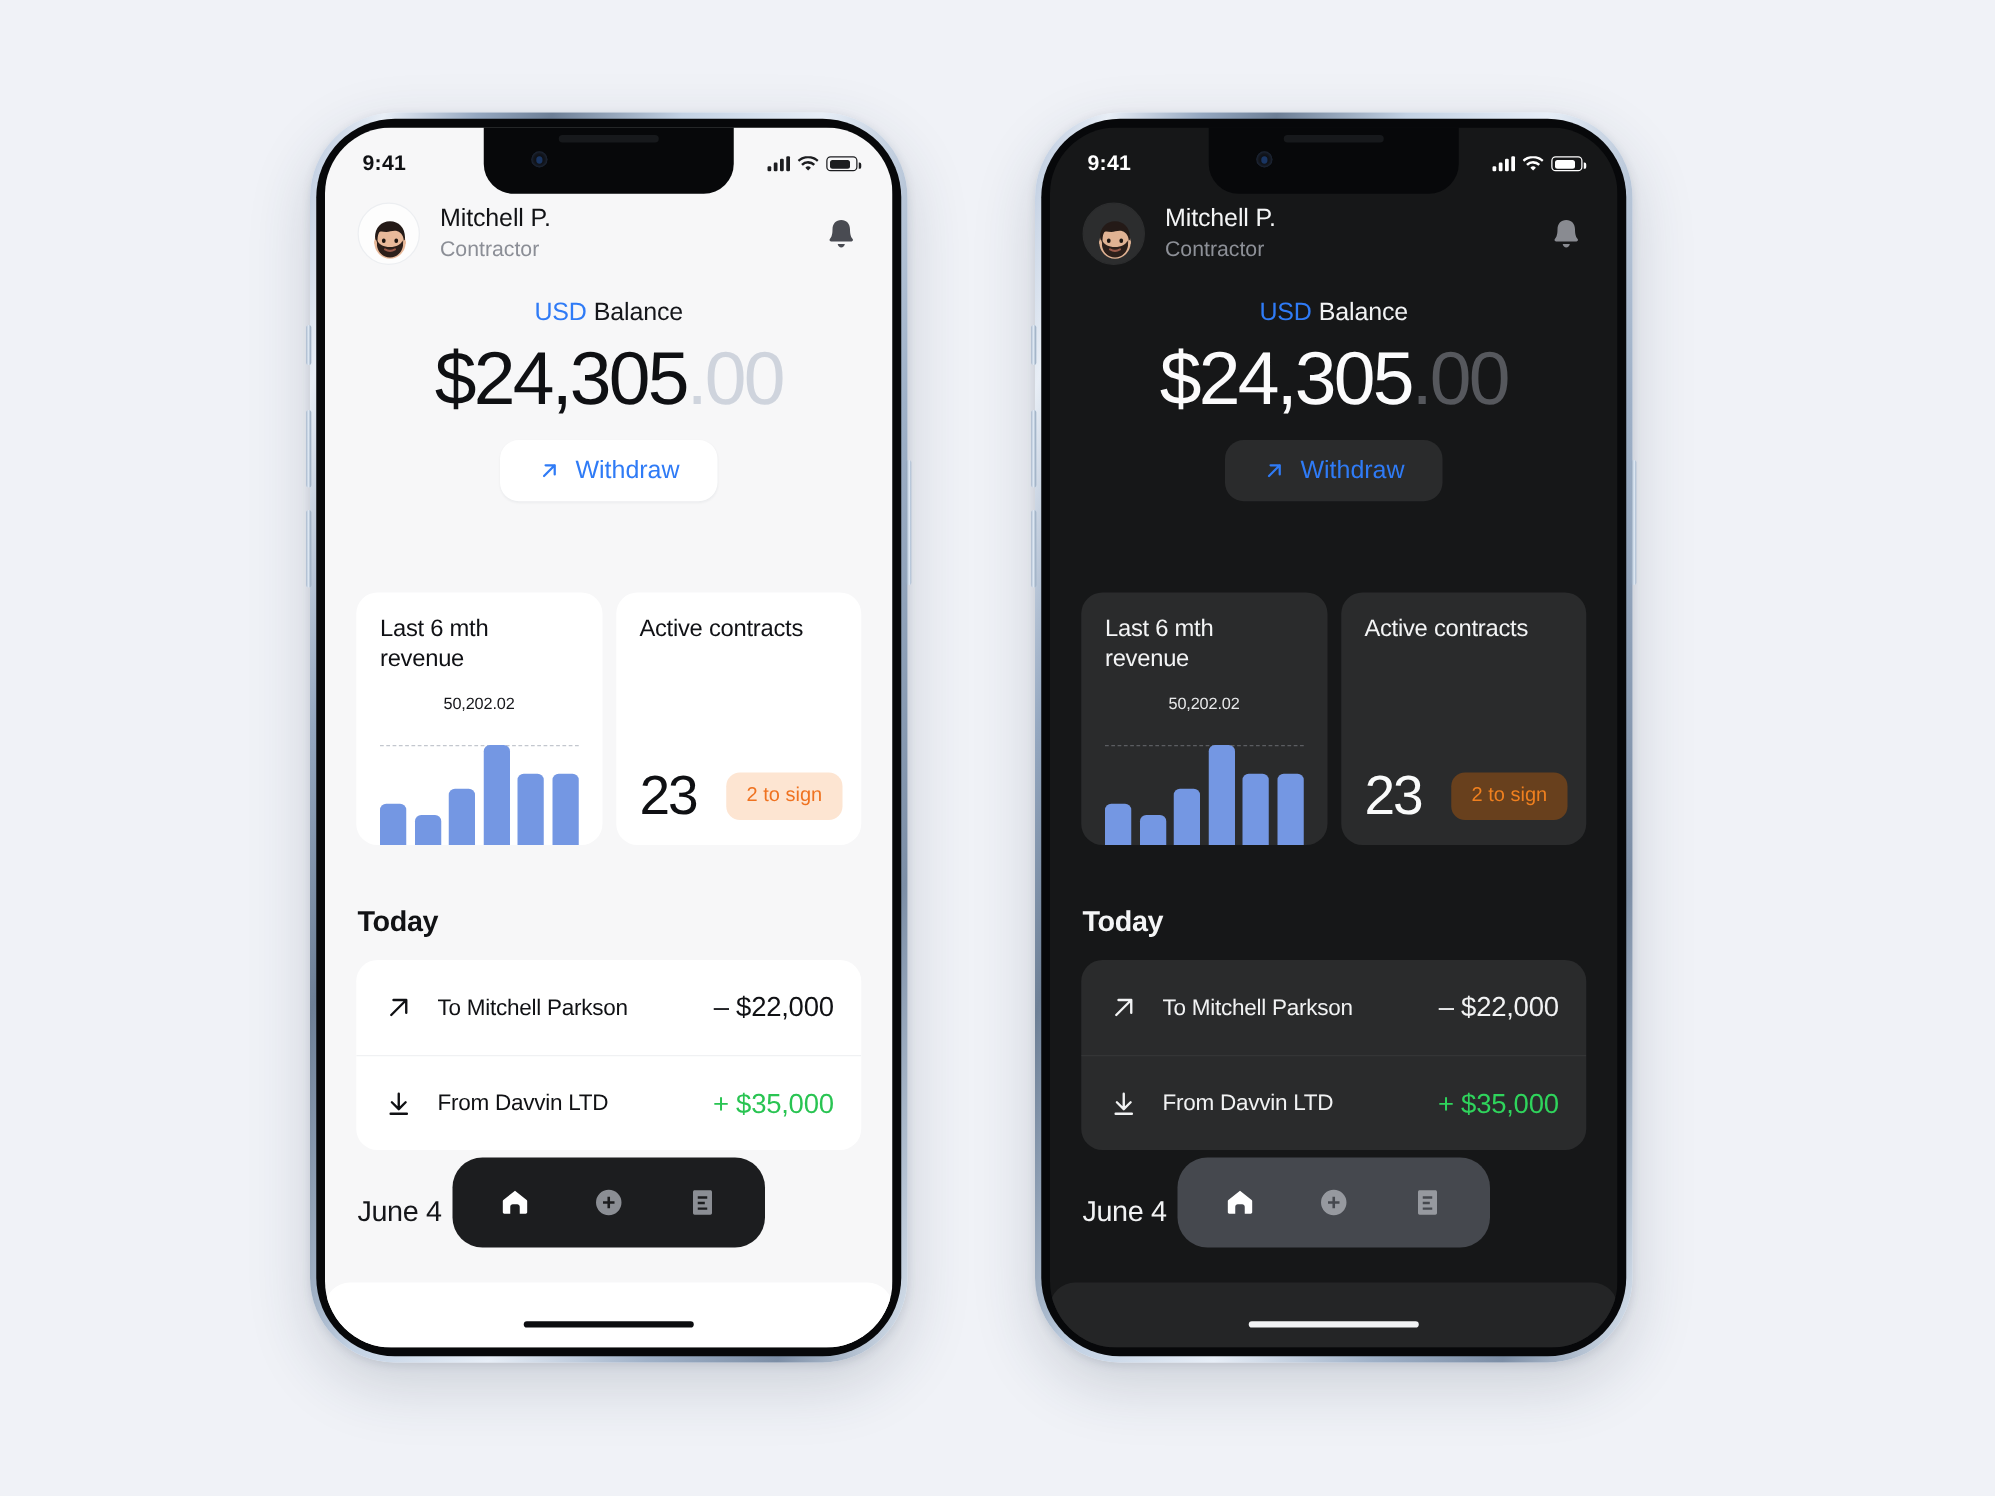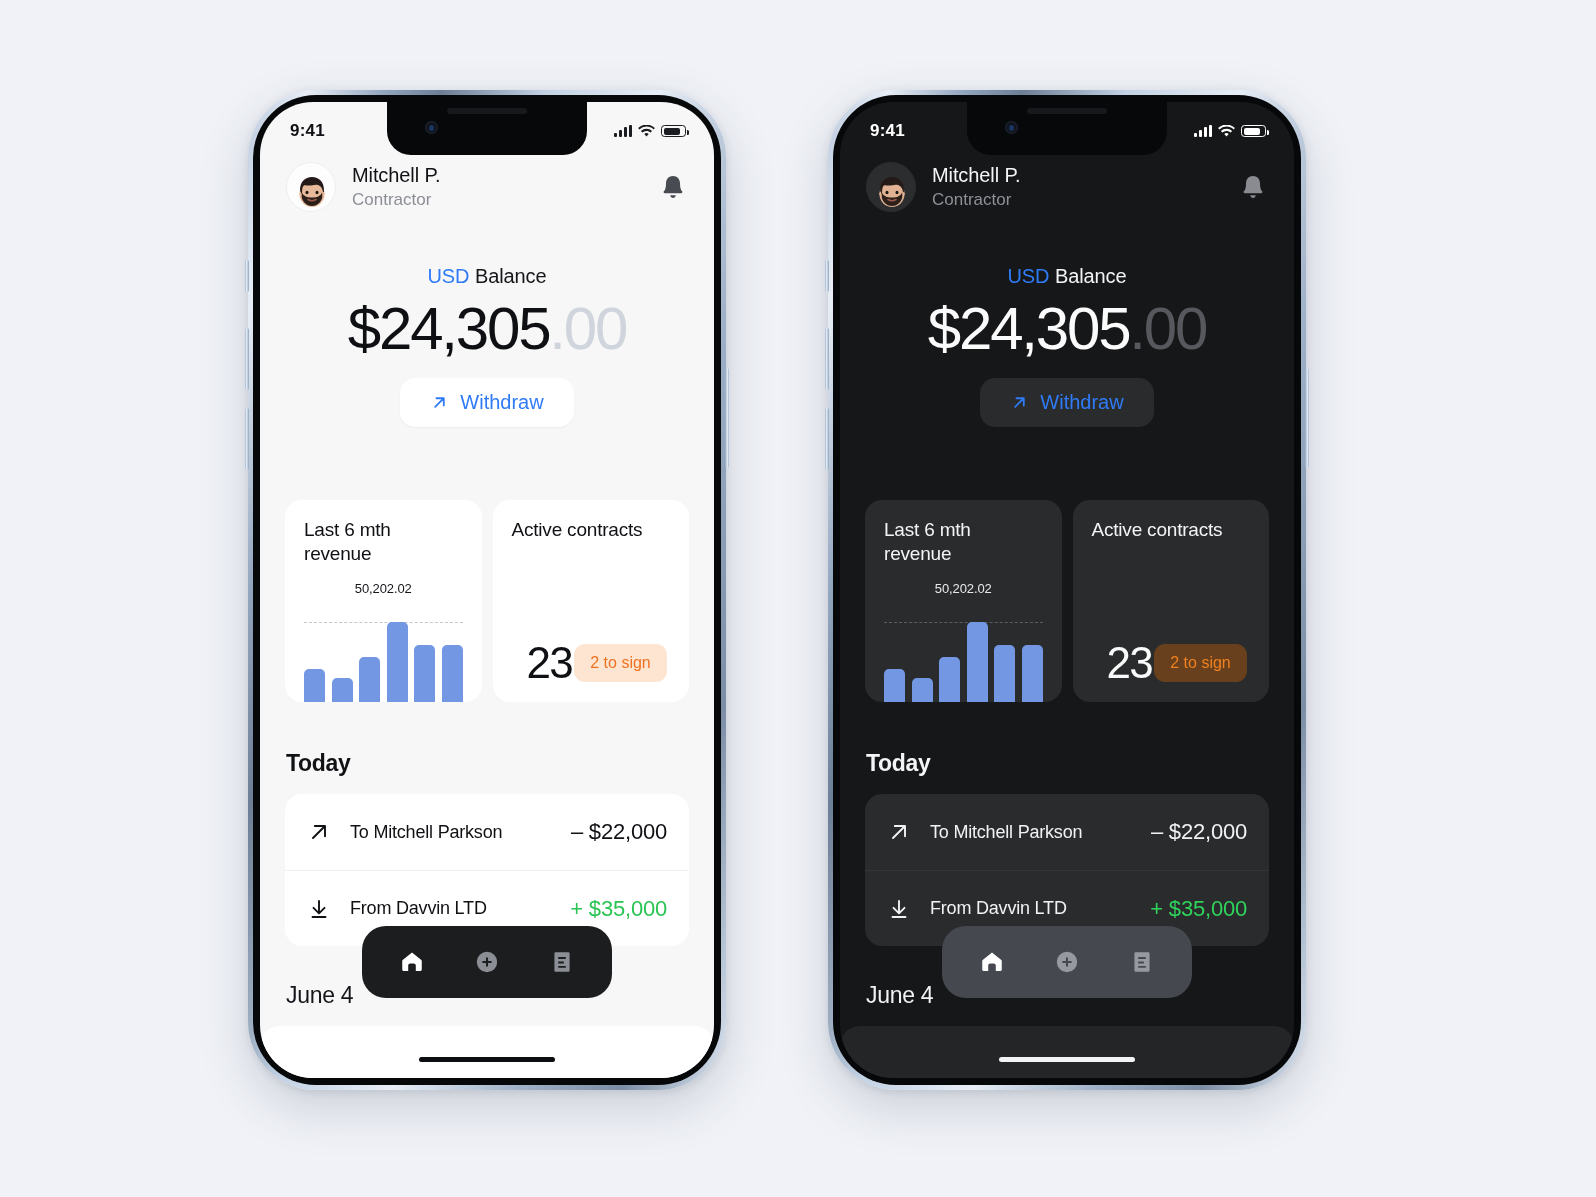--- a/index.html
+++ b/index.html
@@ -91,21 +91,21 @@
   .light .uname{ color:#111215; }
   .dark  .uname{ color:#f4f5f6; }
   .urole{ font-size:17px; line-height:22px; margin-top:1px; }
   .light .urole{ color:#8b8e96; }
   .dark  .urole{ color:#8d9097; }
   .bell{ width:30px; height:30px; }
   .light .bell path{ fill:#494b52; }
   .dark  .bell path{ fill:#898b91; }
 
   
-  .balance-wrap{ text-align:center; margin-top:53px; }
+  .balance-wrap{ text-align:center; margin-top:27px; }
   .bal-label{ font-size:20px; font-weight:500; letter-spacing:-.1px;}
   .light .bal-label{ color:#15161a; }
   .dark  .bal-label{ color:#f2f3f4; }
   .bal-label .cur{ color:#2f7bf6; }
   .bal-amount{ font-size:60px; font-weight:400; letter-spacing:-2.2px;
      margin-top:6px; line-height:70px;}
   .light .bal-amount{ color:#0f1013; }
   .dark  .bal-amount{ color:#fbfbfc; }
   .bal-amount .cents{ }
   .light .bal-amount .cents{ color:#cfd4dd; }
@@ -133,22 +133,22 @@
   .light .chart-note{ color:#15161a; }
   .dark  .chart-note{ color:#e8e9ea; }
   .chart{ position:absolute; left:19px; right:19px; bottom:0; height:80px; }
   .dash{ position:absolute; left:0; right:0; top:0; height:0;
      border-top:1.6px dashed #c3c7ce; }
   .dark .dash{ border-top-color:#5b5d61; }
   .bars-row{ position:absolute; left:0; right:0; bottom:0; top:0;
      display:flex; align-items:flex-end; gap:6.5px; }
   .bar{ flex:1; background:#7497e3; border-radius:5px 5px 0 0; }
 
-  .big-num{ position:absolute; left:34px; bottom:14px; display:flex;
-     align-items:center; gap:2px;}
+  .big-num{ position:absolute; left:19px; bottom:14px; display:flex;
+     align-items:center; gap:24px;}
   .big-num .n{ font-size:44px; font-weight:400; letter-spacing:-1.6px; line-height:50px;}
   .light .big-num .n{ color:#0f1013; }
   .dark  .big-num .n{ color:#fafbfb; }
   .pill{ font-size:16px; font-weight:500; padding:10px 16px;
      border-radius:11px; white-space:nowrap;}
   .light .pill{ background:#fde5d2; color:#ef7220; }
   .dark  .pill{ background:#68401d; color:#f0801f; }
 
   
   .section-title{ font-size:23px; font-weight:700; letter-spacing:-.3px;

